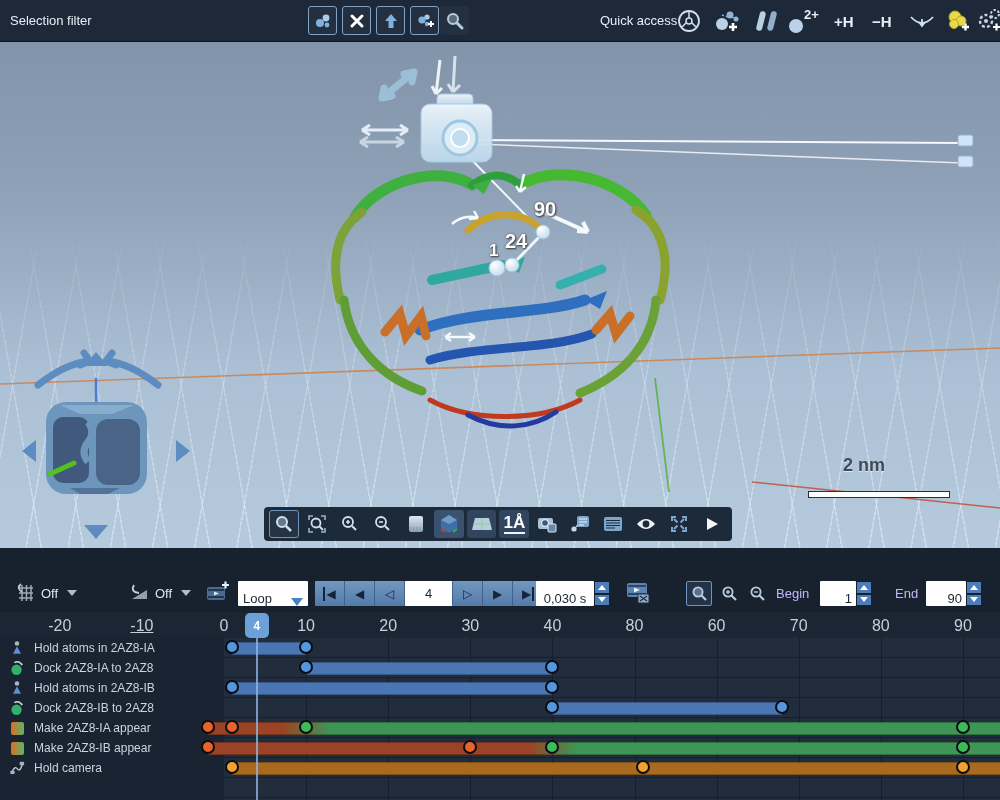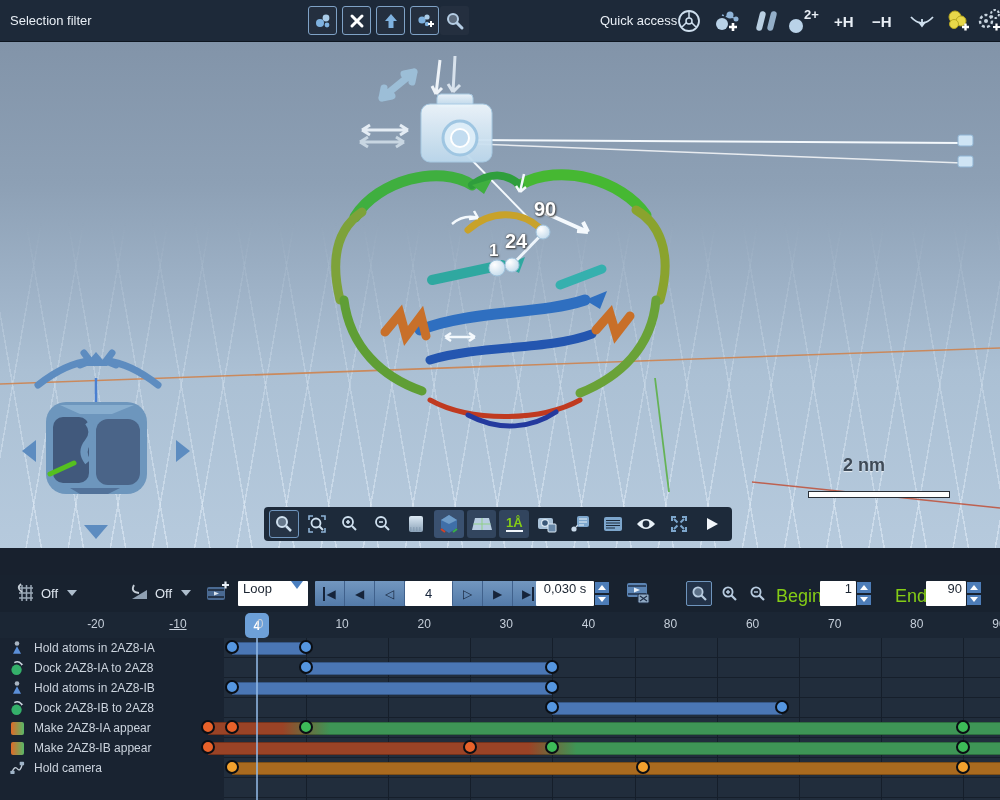--- a/index.html
+++ b/index.html
@@ -42,49 +42,49 @@
     background:#ffffff; border:1px solid #2a2f36; }
 
   
   #vp-toolbar { position:absolute; left:264px; top:465px; width:468px; height:34px;
     background:#1d2a3a; border-radius:4px; display:flex; align-items:center; padding:0 5px; gap:3px; }
   .vbtn { width:30px; height:28px; display:flex; align-items:center; justify-content:center;
     border-radius:3px; color:#c9d8e6; font-size:13px; }
   .vbtn.sel { border:1px solid #6f95bd; background:#253345; }
   .vbtn.pressed { background:#3a5170; }
   .vbtn.lit { background:#32455e; }
-  .ruler-txt { font-weight:bold; font-size:13px; color:#84cc16; border-bottom:2px solid #f0f5fa; line-height:1.1; }
+  .ruler-txt { font-weight:bold; font-size:17px; color:#ffffff; border-bottom:2px solid #f0f5fa; line-height:1.1; }
 
   
   #animator { position:absolute; left:0; top:548px; width:1000px; height:252px; background:#18212e; }
   #anim-header { position:absolute; left:0; top:0; width:1000px; height:27px; background:#1f2c3d;
     display:flex; align-items:center; }
   #anim-title { color:#f0f4f8; font-weight:bold; font-size:13px; margin-left:38px; }
   #anim-controls { position:absolute; left:0; top:27px; width:1000px; height:37px; background:#18222f; }
-  .ctl-label { position:absolute; top:11px; color:#84cc16; font-size:18px; }
+  .ctl-label { position:absolute; top:11px; color:#c4b5fd; font-size:13px; }
   .off-group { position:absolute; top:4px; display:flex; align-items:center; gap:5px; color:#dde5ee; font-size:13px; height:28px; }
   .sm-arrow { width:0; height:0; border-left:5px solid transparent; border-right:5px solid transparent;
     border-top:6px solid #aebecd; margin-left:4px; }
-  .white-box { background:#ffffff; color:#1c2532; font-size:13px; display:flex; align-items:flex-start;
+  .white-box { background:#ffffff; color:#1c2532; font-size:13px; display:flex; align-items:flex-end;
     border-radius:1px; }
   #loop-dd { position:absolute; left:238px; top:6px; width:70px; height:25px; padding:0 5px; justify-content:space-between; }
   #play-strip { position:absolute; left:315px; top:6px; height:25px; display:flex;
     background:linear-gradient(180deg,#7297c0,#537aa8); border-radius:1px; }
   .pbtn { width:30px; height:25px; display:flex; align-items:center; justify-content:center;
     border-right:1px solid #40618c; color:#16243a; font-size:12px; }
   #frame-box { width:48px; height:25px; justify-content:center; font-size:13px; }
   .spin { display:inline-flex; flex-direction:column; width:16px; height:25px; }
   .spin div { flex:1; background:#4d7db8; margin:1px; display:flex; align-items:center; justify-content:center; }
   .spin .tri-up { width:0;height:0;border-left:4px solid transparent;border-right:4px solid transparent;border-bottom:5px solid #fff; }
   .spin .tri-dn { width:0;height:0;border-left:4px solid transparent;border-right:4px solid transparent;border-top:5px solid #fff; }
   .zbtn { width:26px; height:25px; display:flex; align-items:center; justify-content:center; border-radius:2px; }
   .zbtn.sel { border:1px solid #6f95bd; background:#223248; }
 
   #anim-ruler { position:absolute; left:0; top:64px; width:1000px; height:26px; background:#1b2634; }
-  .tick { position:absolute; top:5px; transform:translateX(-50%); color:#c6cfda; font-size:12px;margin-left:36px; }
+  .tick { position:absolute; top:5px; transform:translateX(-50%); color:#c6cfda; font-size:16px; }
   #frame-badge { position:absolute; top:1px; width:24px; height:25px; background:#6da0d8;
     border-radius:5px; color:#fff; font-size:12px; font-weight:bold; display:flex;
     align-items:center; justify-content:center; transform:translateX(-50%); }
   #tracks-area { position:absolute; left:0; top:90px; width:1000px; height:162px;
     background:#192331; overflow:hidden; }
   #grid-zone { position:absolute; left:224px; top:0; width:776px; height:162px; background:#212d3c;
     background-image:repeating-linear-gradient(to bottom, transparent 0 19px, #161f2b 19px 20px); }
   .gridline { position:absolute; top:0; width:1px; height:162px; background:#151e2a; }
   #playhead { position:absolute; top:0; width:2px; height:162px; background:rgba(150,190,235,.75); }
   .track-lane { position:absolute; left:0; width:1000px; height:20px; }

